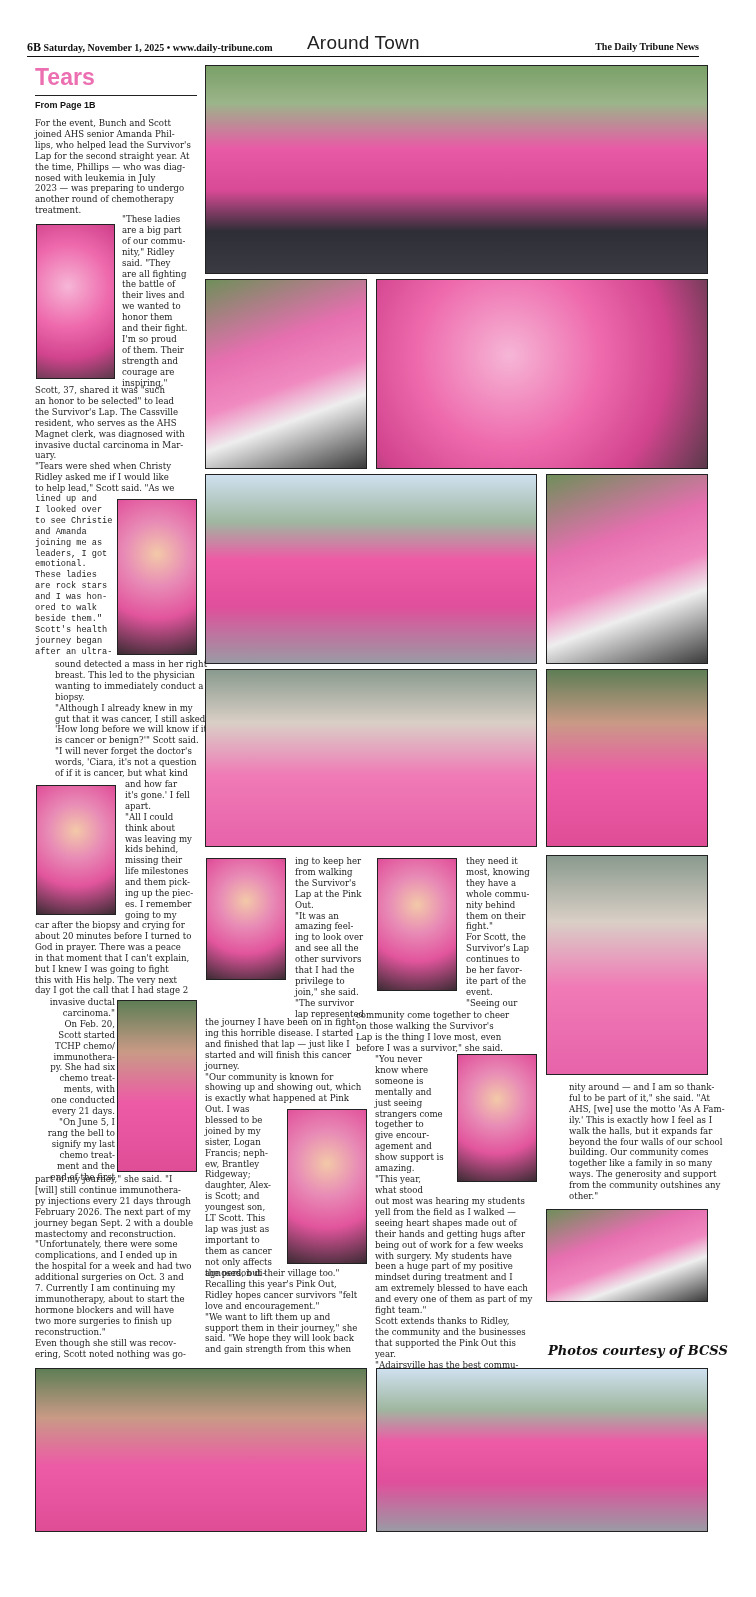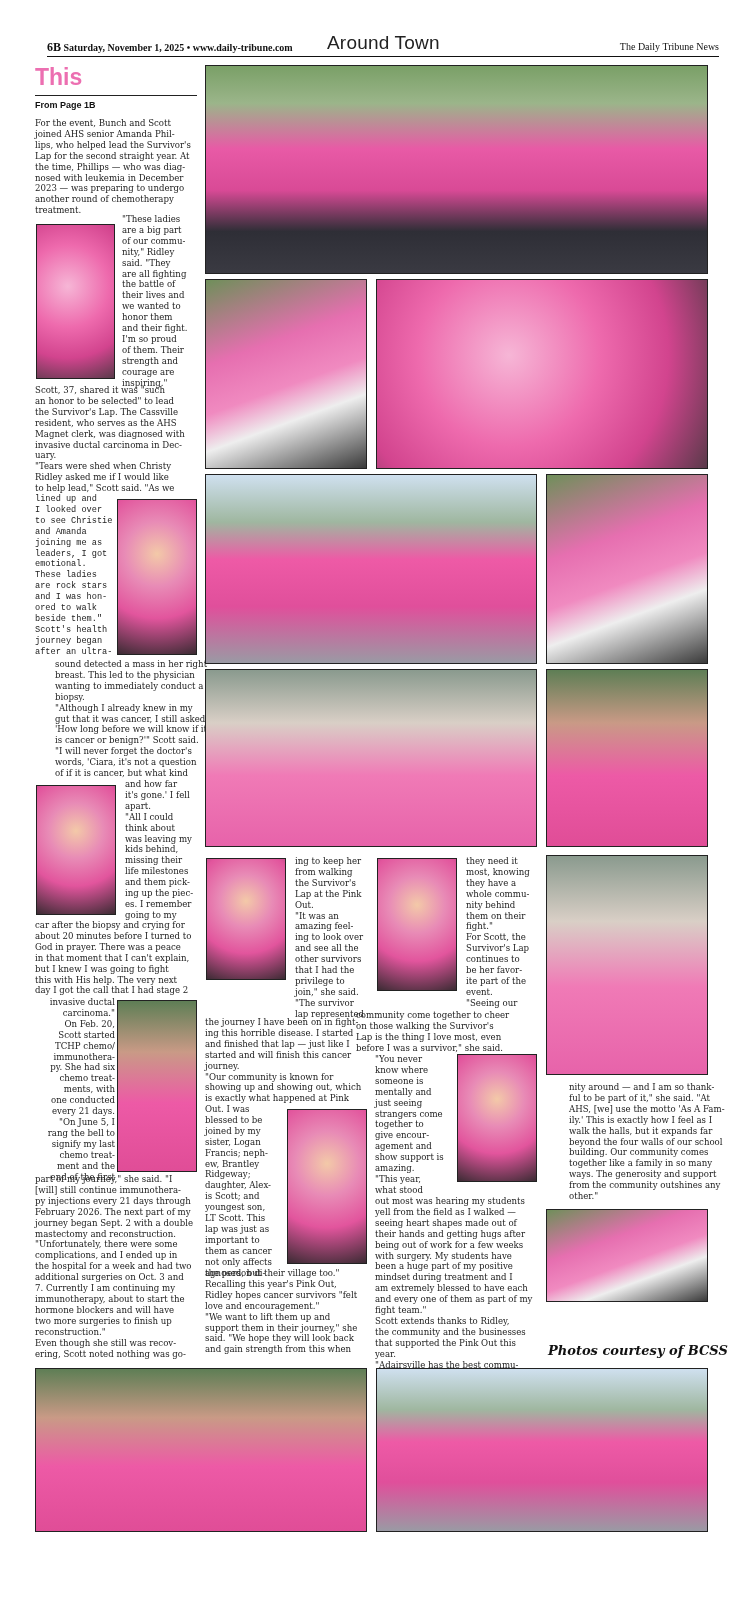--- a/index.html
+++ b/index.html
@@ -1,22 +1,22 @@
 <!DOCTYPE html>
 <html><head>
 <meta charset="utf-8">
 <style>
   html,body{margin:0;padding:0;background:#fff;}
   body{width:756px;height:1597px;position:relative;overflow:hidden;font-family:"DejaVu Serif",serif;color:#222;}
   .abs{position:absolute;}
-  .header{left:47px;top:34px;width:672px;height:22px;border-bottom:1.5px solid #111;}
+  .header{left:27px;top:34px;width:672px;height:22px;border-bottom:1.5px solid #111;}
   .hdr-left{left:0;top:6px;font-family:"Liberation Serif",serif;font-size:10px;font-weight:bold;color:#111;white-space:nowrap;}
   .hdr-left .pg{font-size:12px;}
   .hdr-mid{left:280px;top:-2px;font-family:"Liberation Sans",sans-serif;font-size:19px;color:#222;letter-spacing:0.2px;}
-  .hdr-right{right:0;top:7px;font-family:"Liberation Serif",serif;font-size:10px;font-weight:normal;color:#111;}
+  .hdr-right{right:0;top:7px;font-family:"Liberation Serif",serif;font-size:10px;font-weight:bold;color:#111;}
   .kicker{left:35px;top:64px;font-family:"Liberation Sans",sans-serif;font-size:23px;font-weight:bold;color:#ec6fb1;}
   .kicker-rule{left:35px;top:95px;width:162px;height:0;border-top:1.3px solid #222;}
   .jump{left:35px;top:100px;font-family:"Liberation Sans",sans-serif;font-size:9px;font-weight:bold;color:#111;}
   .txt{font-family:"DejaVu Serif",serif;font-size:8.6px;line-height:10.9px;color:#222;white-space:pre-line;}
   .photo{border:1px solid #222;box-sizing:border-box;overflow:hidden;}
   .credit{left:548px;top:1343px;font-family:"DejaVu Serif",serif;font-style:italic;font-weight:bold;font-size:13px;color:#111;}
   .pinkA{background:linear-gradient(180deg,#7aa067 0%,#9bb58a 18%,#e85aa6 40%,#d94a96 60%,#2e2e36 80%,#3a3a42 100%);}
   .pinkB{background:linear-gradient(160deg,#6f8f5a 0%,#e66fb0 35%,#f08ac0 55%,#eee 70%,#3a3a3a 100%);}
   .pinkC{background:radial-gradient(circle at 40% 40%,#f6b6d6 0%,#ee6aad 40%,#d2448e 70%,#5a3a4a 100%);}
   .pinkD{background:linear-gradient(180deg,#cfe0ef 0%,#9fb7a0 25%,#ee5aa6 45%,#e04f9b 70%,#9a9aa4 100%);}
@@ -26,30 +26,30 @@
 </style>
 </head>
 <body>
 
 <div class="abs header">
   <div class="abs hdr-left"><span class="pg">6B</span> <span>Saturday, November 1, 2025 • www.daily-tribune.com</span></div>
   <div class="abs hdr-mid">Around Town</div>
   <div class="abs hdr-right">The Daily Tribune News</div>
 </div>
 
-<div class="abs kicker">This</div>
+<div class="abs kicker">Tears</div>
 <div class="abs kicker-rule"></div>
 <div class="abs jump">From Page 1B</div>
 
 <div class="abs txt" style="left:35px;top:118px;width:165px;">   For the event, Bunch and Scott
 joined AHS senior Amanda Phil-
 lips, who helped lead the Survivor's
 Lap for the second straight year. At
 the time, Phillips — who was diag-
-nosed with leukemia in December
+nosed with leukemia in July
 2023 — was preparing to undergo
 another round of chemotherapy
 treatment.</div>
 <div class="abs photo pinkC" style="left:36px;top:224px;width:79px;height:155px;"></div>
 <div class="abs txt" style="left:122px;top:214px;width:80px;">   "These ladies
 are a big part
 of our commu-
 nity," Ridley
 said. "They
 are all fighting
@@ -61,21 +61,21 @@
 I'm so proud
 of them. Their
 strength and
 courage are
 inspiring."</div>
 <div class="abs txt" style="left:35px;top:385px;width:165px;">   Scott, 37, shared it was "such
 an honor to be selected" to lead
 the Survivor's Lap. The Cassville
 resident, who serves as the AHS
 Magnet clerk, was diagnosed with
-invasive ductal carcinoma in Dec-
+invasive ductal carcinoma in Mar-
 uary.
    "Tears were shed when Christy
 Ridley asked me if I would like
 to help lead," Scott said. "As we</div>
 <div class="abs txt" style="left:35px;top:494px;width:80px;font-family:Liberation Mono, monospace;">lined up and
 I looked over
 to see Christie
 and Amanda
 joining me as
 leaders, I got

